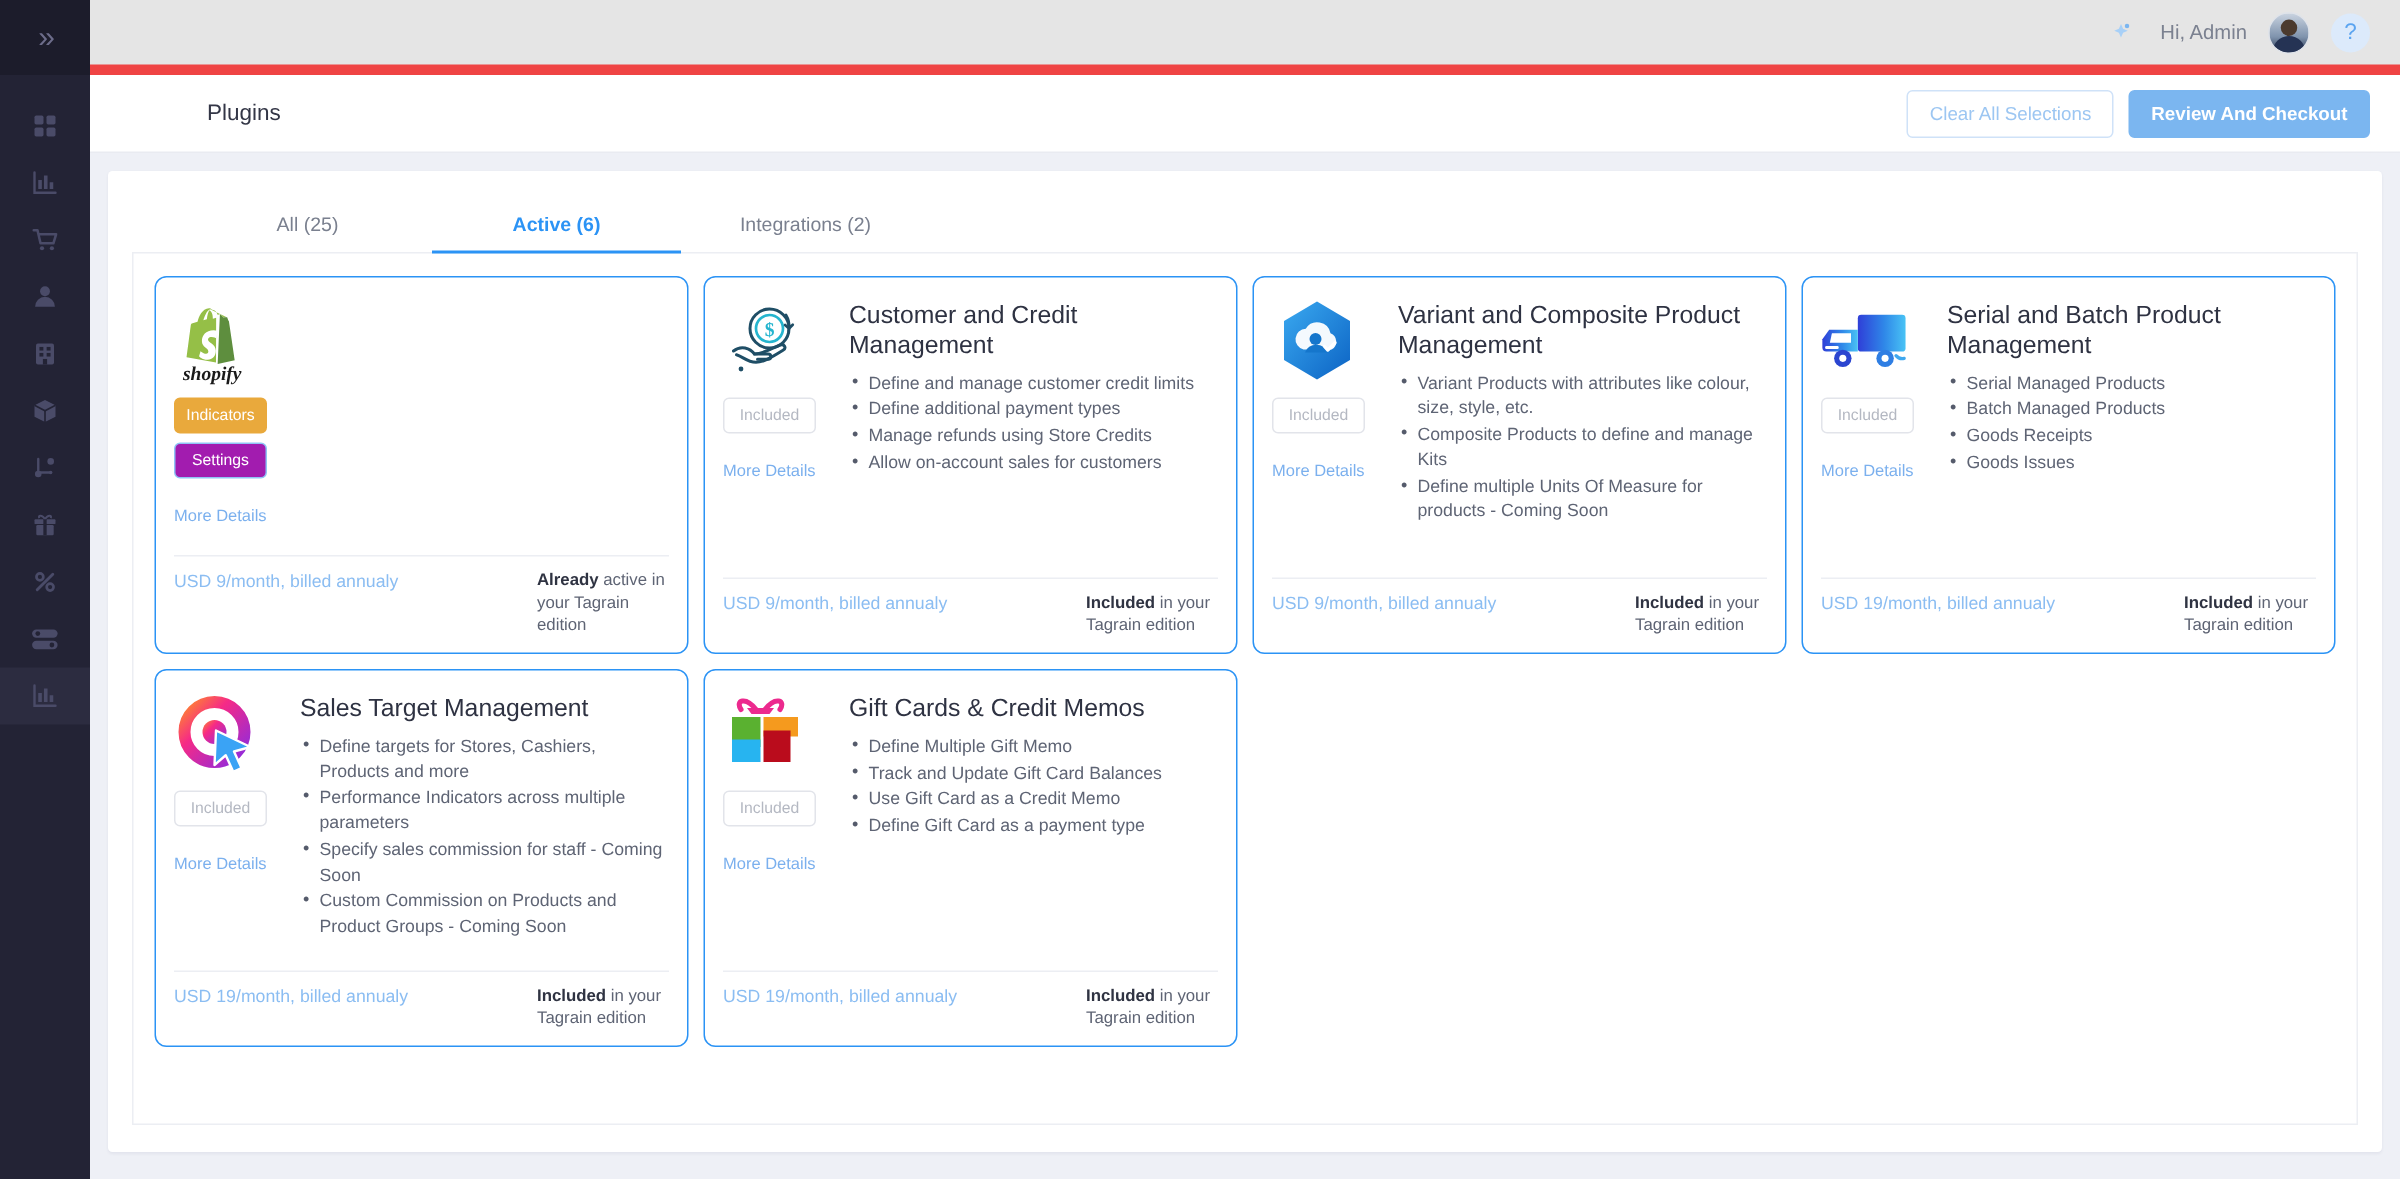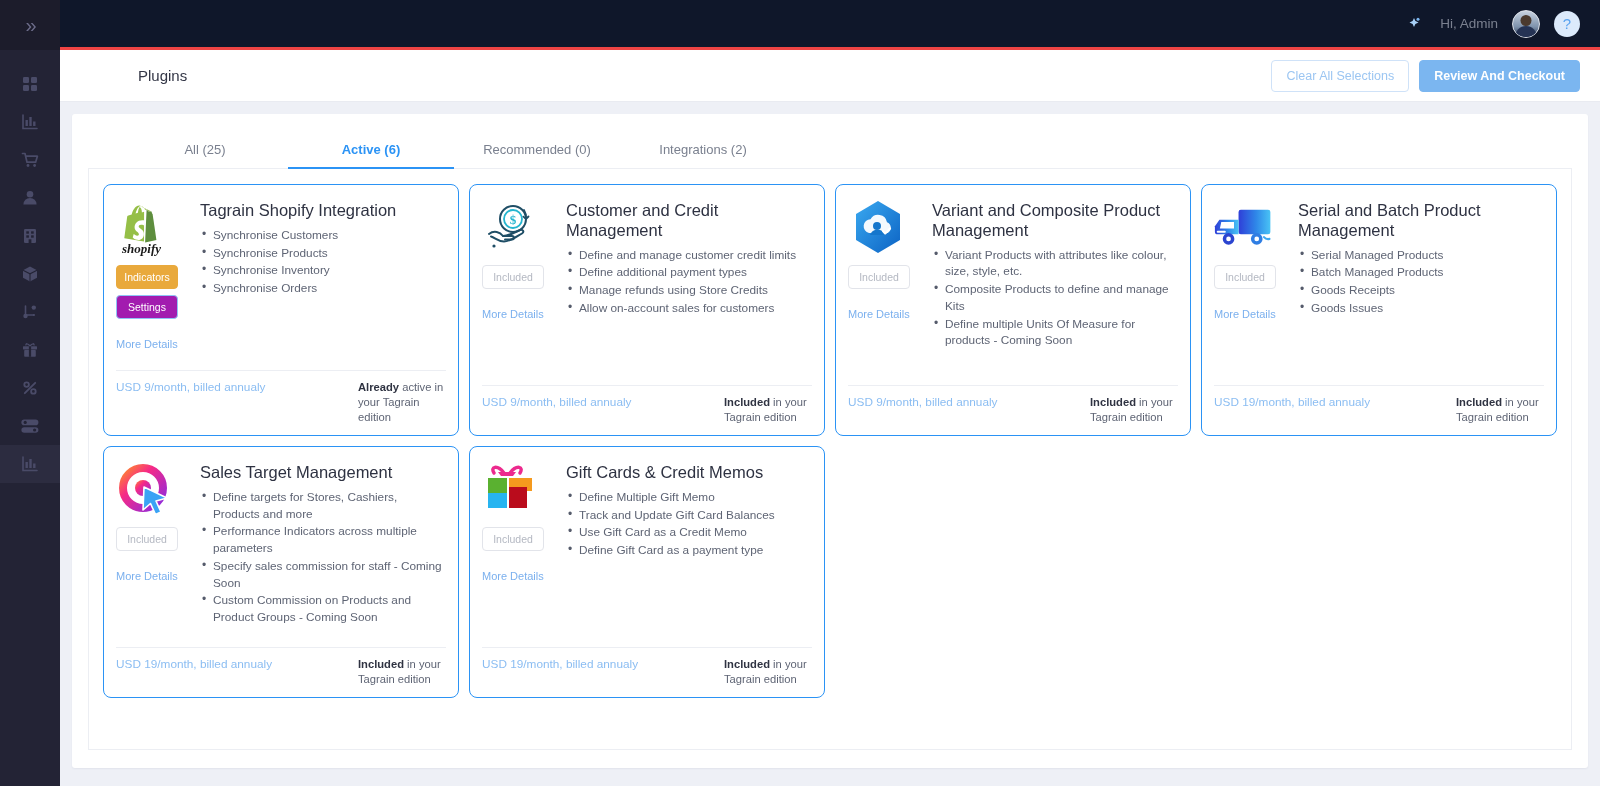--- a/index.html
+++ b/index.html
@@ -27,21 +27,21 @@
     height: 38px; display: flex; align-items: center; justify-content: center;
     cursor: pointer; position: relative;
   }
   .sb-item.active { background: #2c2c40; }
   .sb-item svg { display: block; }
 
   
   .main { flex: 1; display: flex; flex-direction: column; height: 786px; background: #fff; }
 
   .topbar {
-    height: 50px; background: #0f172a; border-bottom: 3px solid #ef4444;
+    height: 50px; background: #e5e5e5; border-bottom: 7px solid #ef4444;
     display: flex; align-items: center; justify-content: flex-end;
     padding-right: 20px; gap: 14px; flex: 0 0 50px;
   }
   .notif-icon { width: 24px; height: 24px; display: flex; align-items: center; justify-content: center; cursor: pointer; }
   .greet { color: #7b8190; font-size: 13.5px; }
   .avatar {
     width: 28px; height: 28px; border-radius: 50%; overflow: hidden;
     background: linear-gradient(180deg,#c9d3e0 0%, #7f93ad 60%, #2d3b55 100%);
     position: relative; border: 1px solid #dfe3ea;
   }
@@ -279,48 +279,38 @@
         <button class="btn btn-outline">Clear All Selections</button>
         <button class="btn btn-primary">Review And Checkout</button>
       </div>
     </div>
 
     <div class="content">
       <div class="panel">
         <div class="tabs" id="tabs">
             <div class="tab">All (25)</div>
             <div class="tab active">Active (6)</div>
-            <div class="tab">Recommended (0)</div>
             <div class="tab">Integrations (2)</div>
           </div>
         <div class="cards-wrap">
           <div class="cards-grid" id="cards">
               <div class="card">
                 <div class="card-body">
                   <div class="card-left">
                     <div class="card-icon">
                       <svg width="58" height="58" viewBox="0 0 58 58">
                         <path d="M31.5 8.6c-.3-.1-2.6.1-2.6.1s-1.8-1.8-2-2c-.2-.2-.6-.1-.8-.1 0 0-.4.1-1 .3-.6-1.8-1.7-3.4-3.6-3.4h-.2c-.6-.7-1.3-1-1.9-1-4.7.1-7 6-7.7 9l-3.3 1c-1 .3-1 .4-1.2 1.3-.1.7-2.8 21.4-2.8 21.4L24 38.6l.1-29.8c-.6.2-1.4.4-2.2.7 0-3.4-1-5-2.3-5.6-.8 1.2-1.4 3-1.7 5.9l-2.3.7c.7-2.5 2.2-6.5 4.5-7.4z" fill="#95BF47" transform="translate(3,4) scale(1.0)"></path>
                         <path d="M31.5 8.6c-.3-.1-2.6.1-2.6.1s-1.8-1.8-2-2c-.1-.1-.2-.1-.3-.1l-1.5 33 11.4-2.5s-3.8-25.8-3.9-26c-.1-.2-.2-.4-.4-.4z" fill="#5E8E3E" transform="translate(3,4)"></path>
                         <path d="M25.3 18.2l-1.4 4.2s-1.3-.7-2.8-.7c-2.3 0-2.4 1.4-2.4 1.8 0 2 5.2 2.7 5.2 7.4 0 3.7-2.3 6-5.5 6-3.8 0-5.7-2.4-5.7-2.4l1-3.4s2 1.7 3.7 1.7c1.1 0 1.5-.9 1.5-1.5 0-2.6-4.3-2.7-4.3-7 0-3.6 2.6-7.1 7.8-7.1 2 0 3 .6 3 .6z" fill="#FFF" transform="translate(3,4)"></path>
                         <text x="5" y="54" font-family="Liberation Serif, serif" font-size="13" font-weight="bold" font-style="italic" fill="#1a1a1a">shopify</text>
                       </svg>
                     </div>
                     <div class="pill pill-deactivate">Indicators</div>
                     <div class="pill pill-settings">Settings</div>
                     <div class="more-details">More Details</div>
-                  </div>
-                  <div class="card-right">
-                    <div class="card-title">Tagrain Shopify Integration</div>
-                    <ul class="feat-list">
-                      <li>Synchronise Customers</li>
-                      <li>Synchronise Products</li>
-                      <li>Synchronise Inventory</li>
-                      <li>Synchronise Orders</li>
-                    </ul>
                   </div>
                 </div>
                 <div class="card-footer">
                   <div class="price">USD 9/month, billed annualy</div>
                   <div class="status"><b>Already</b><span> active in your Tagrain edition</span></div>
                 </div>
               </div>
               <div class="card">
                 <div class="card-body">
                   <div class="card-left">

